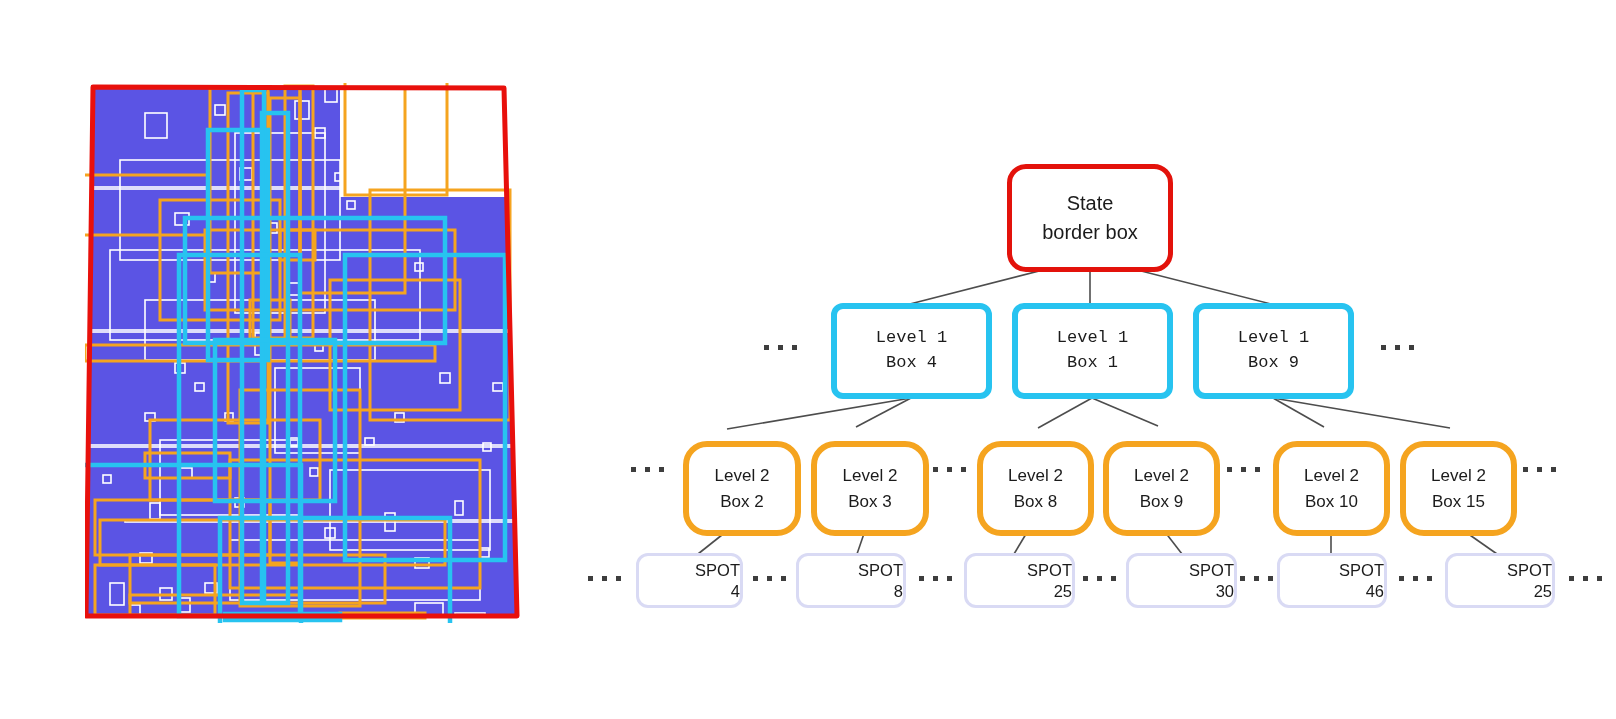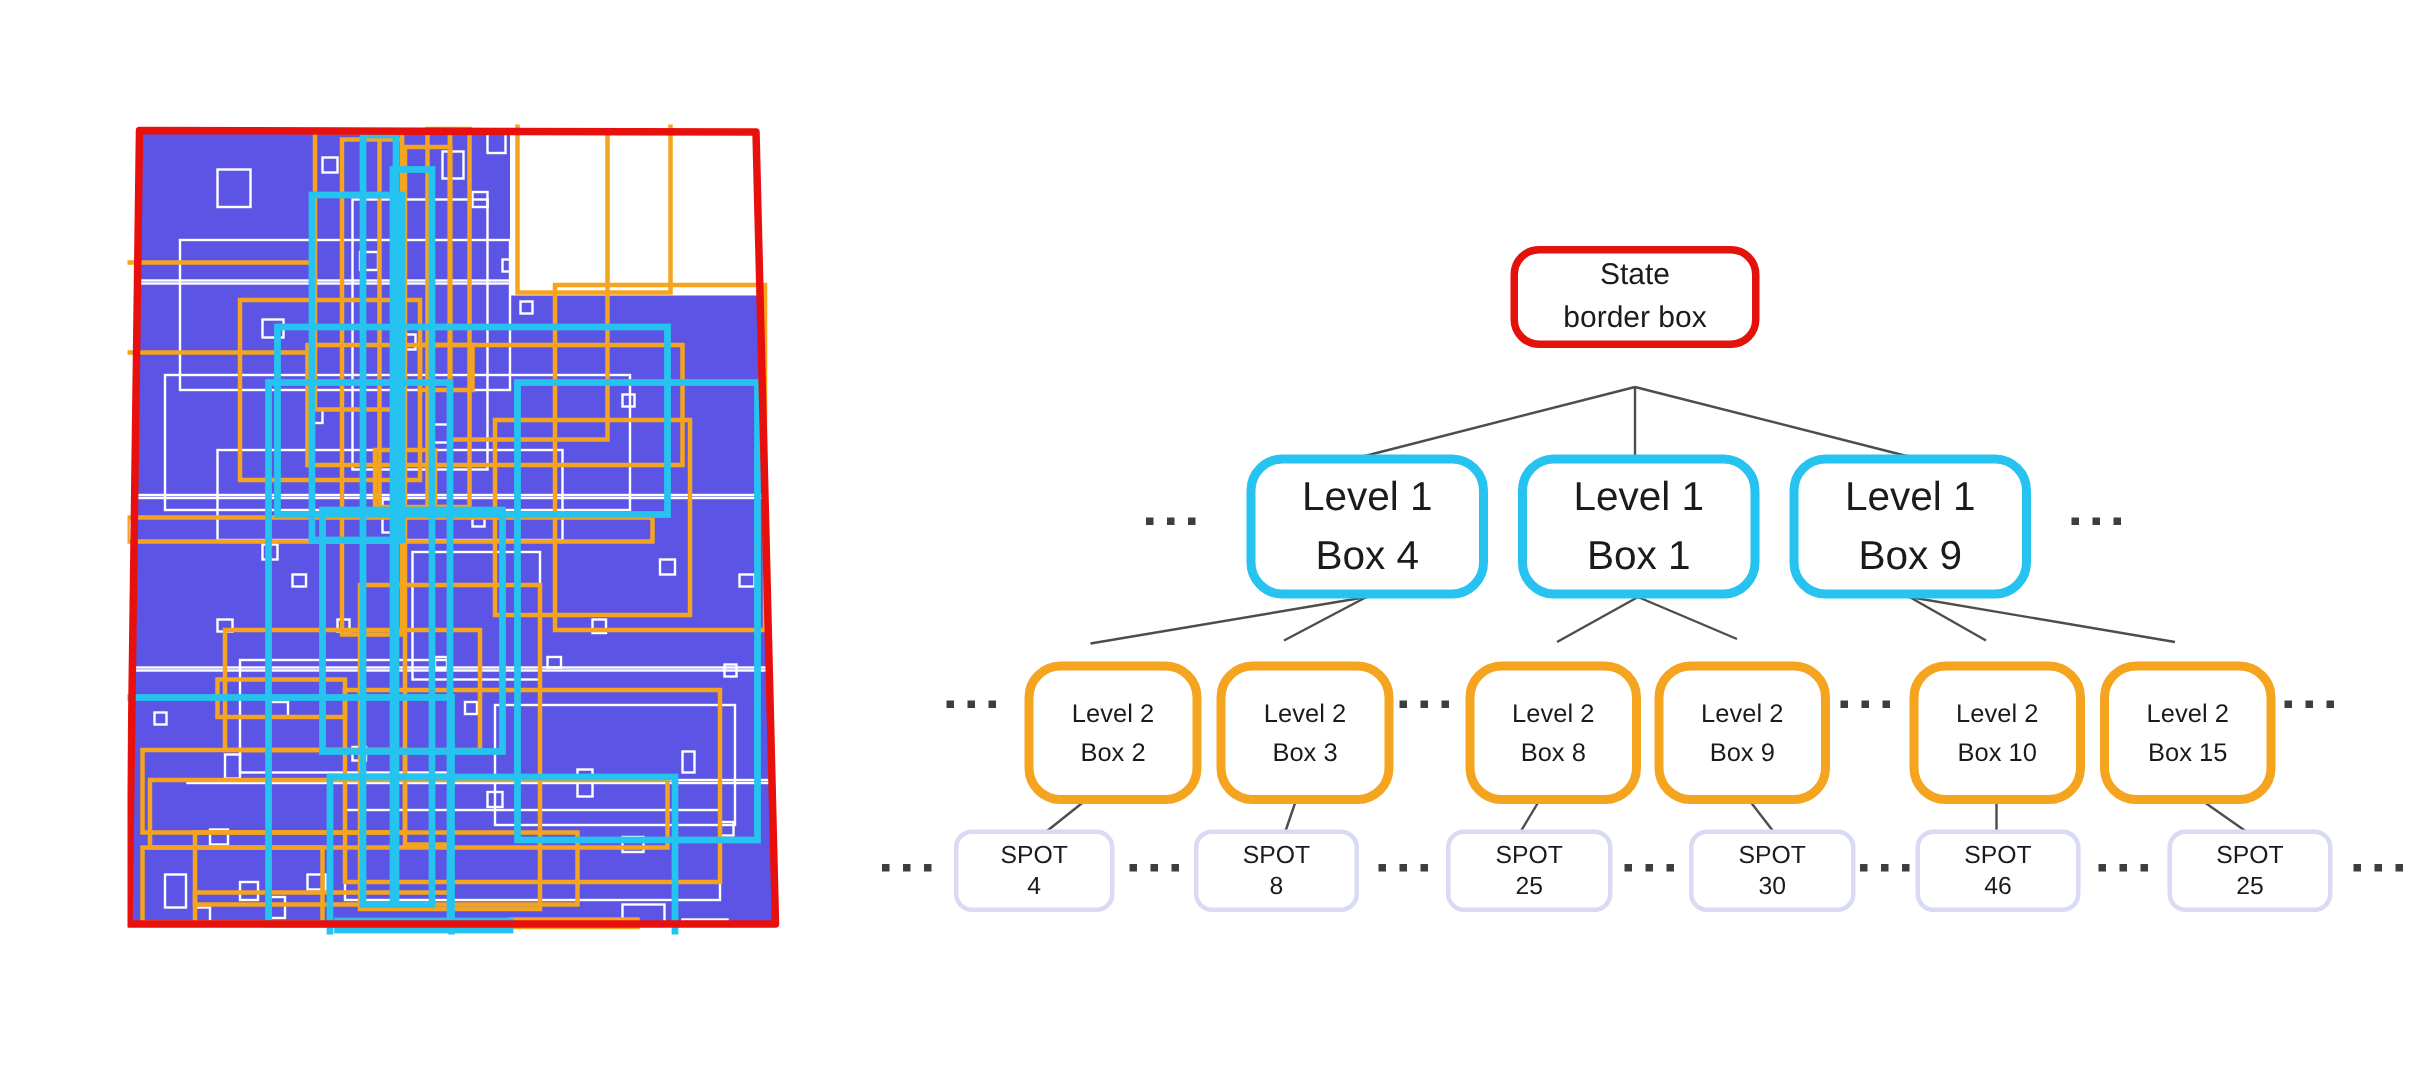--- a/index.html
+++ b/index.html
@@ -7,23 +7,23 @@
        font-family:"Liberation Sans", sans-serif;}
   #canvas{position:absolute;inset:0;background:#ffffff;}
   #map-svg{position:absolute;}
   #edges-svg{position:absolute;left:0;top:0;pointer-events:none;}
   #tree-layer{position:absolute;inset:0;}
   .node{position:absolute;display:flex;flex-direction:column;align-items:center;
         justify-content:center;background:#ffffff;box-sizing:border-box;
         text-align:center;color:#1b1b1b;}
   .node .line{white-space:nowrap;}
   .state{border-radius:19px;font-size:20px;line-height:1.45;}
-  .level1{border-radius:24px;font-size:27px;line-height:1.45;}
+  .level1{border-radius:12px;font-size:17px;line-height:1.45;font-family:Liberation Mono, monospace;}
   .level2{border-radius:24px;font-size:17px;line-height:1.5;margin-top:16px;}
-  .spot{border-radius:12px;font-size:16.5px;line-height:1.25;}
+  .spot{border-radius:12px;font-size:16.5px;line-height:1.25;align-items:flex-end;}
   .dots{position:absolute;display:flex;gap:9px;}
   .dots span{width:5px;height:5px;background:#3e3e3e;display:block;}
 </style>
 </head>
 <body>
 
 <div id="canvas">
   <svg id="map-svg" width="440" height="540" viewBox="0 0 440 540" style="left: 85px; top: 83px;">
       <polygon points="8,4 419,5 432,533 1,533" fill="#5b54e4" stroke="none" stroke-width="0" stroke-linejoin="round"></polygon>
       <polygon points="255,5 420,5 423,114 255,114" fill="#ffffff" stroke="none" stroke-width="0" stroke-linejoin="round"></polygon>
@@ -139,21 +139,21 @@
       <line x1="1273" y1="398" x2="1324" y2="427" stroke="#4d4d4d" stroke-width="1.6"></line>
       <line x1="1273" y1="398" x2="1450" y2="428" stroke="#4d4d4d" stroke-width="1.6"></line>
       <line x1="742" y1="519" x2="698" y2="554" stroke="#4d4d4d" stroke-width="1.6"></line>
       <line x1="869" y1="519" x2="857" y2="554" stroke="#4d4d4d" stroke-width="1.6"></line>
       <line x1="1035" y1="519" x2="1014" y2="554" stroke="#4d4d4d" stroke-width="1.6"></line>
       <line x1="1155" y1="519" x2="1182" y2="554" stroke="#4d4d4d" stroke-width="1.6"></line>
       <line x1="1331" y1="519" x2="1331" y2="554" stroke="#4d4d4d" stroke-width="1.6"></line>
       <line x1="1447" y1="519" x2="1497" y2="554" stroke="#4d4d4d" stroke-width="1.6"></line>
     </svg>
   <div id="tree-layer">
-      <div class="node state" style="left: 1007px; top: 164px; width: 166px; height: 68px; border: 5px solid rgb(227, 18, 11); color: rgb(27, 27, 27);">
+      <div class="node state" style="left: 1007px; top: 164px; width: 166px; height: 108px; border: 5px solid rgb(227, 18, 11); color: rgb(27, 27, 27);">
         <div class="line">State</div>
         <div class="line">border box</div>
       </div>
       <div class="node level1" style="left: 831px; top: 303px; width: 161px; height: 96px; border: 6px solid rgb(39, 195, 240); color: rgb(27, 27, 27);">
         <div class="line">Level 1</div>
         <div class="line">Box 4</div>
       </div>
       <div class="node level1" style="left: 1012px; top: 303px; width: 161px; height: 96px; border: 6px solid rgb(39, 195, 240); color: rgb(27, 27, 27);">
         <div class="line">Level 1</div>
         <div class="line">Box 1</div>

